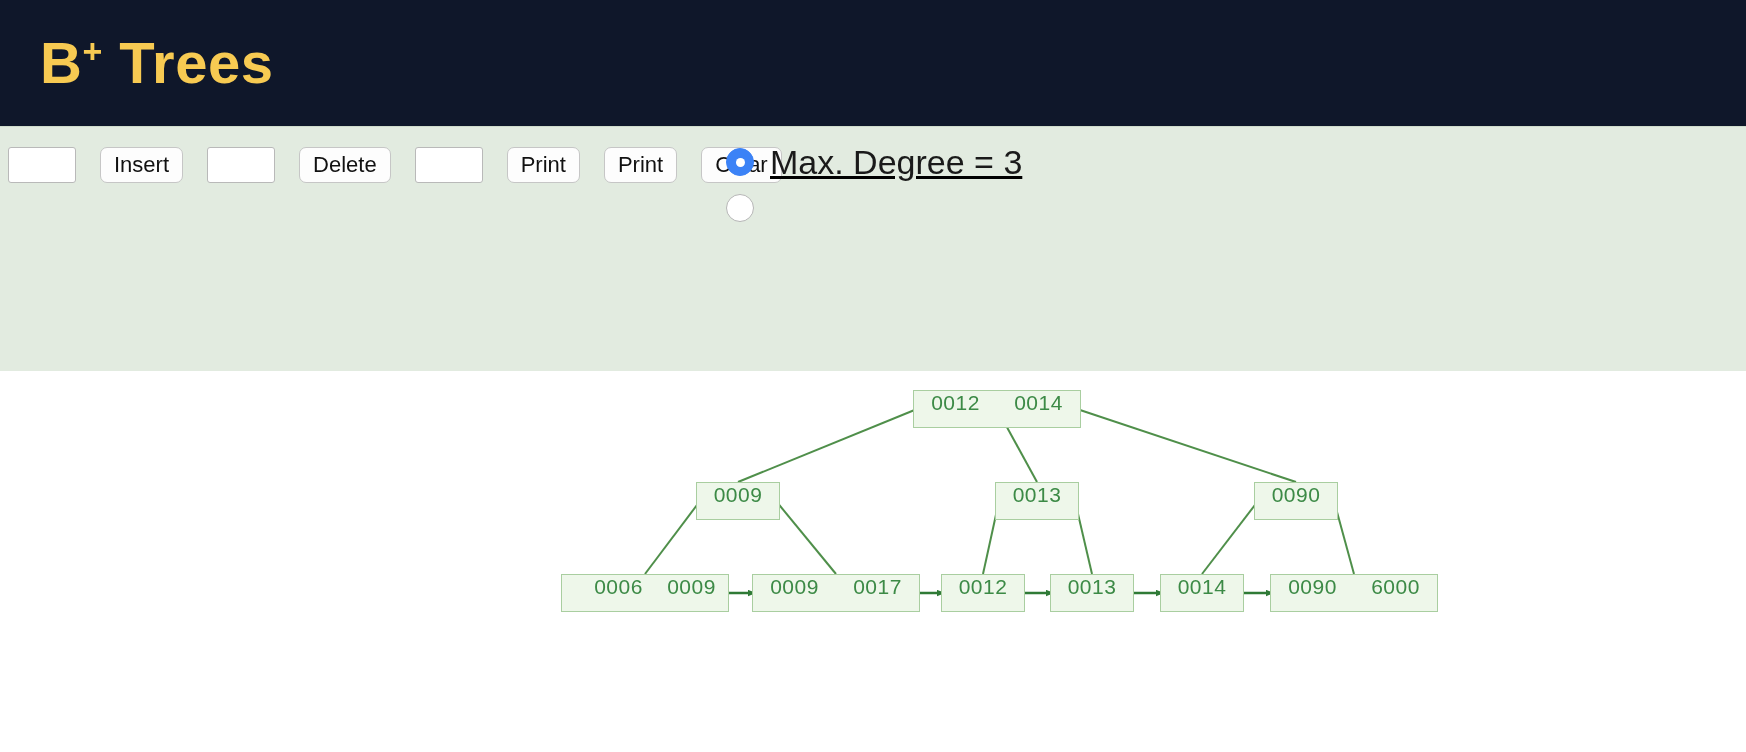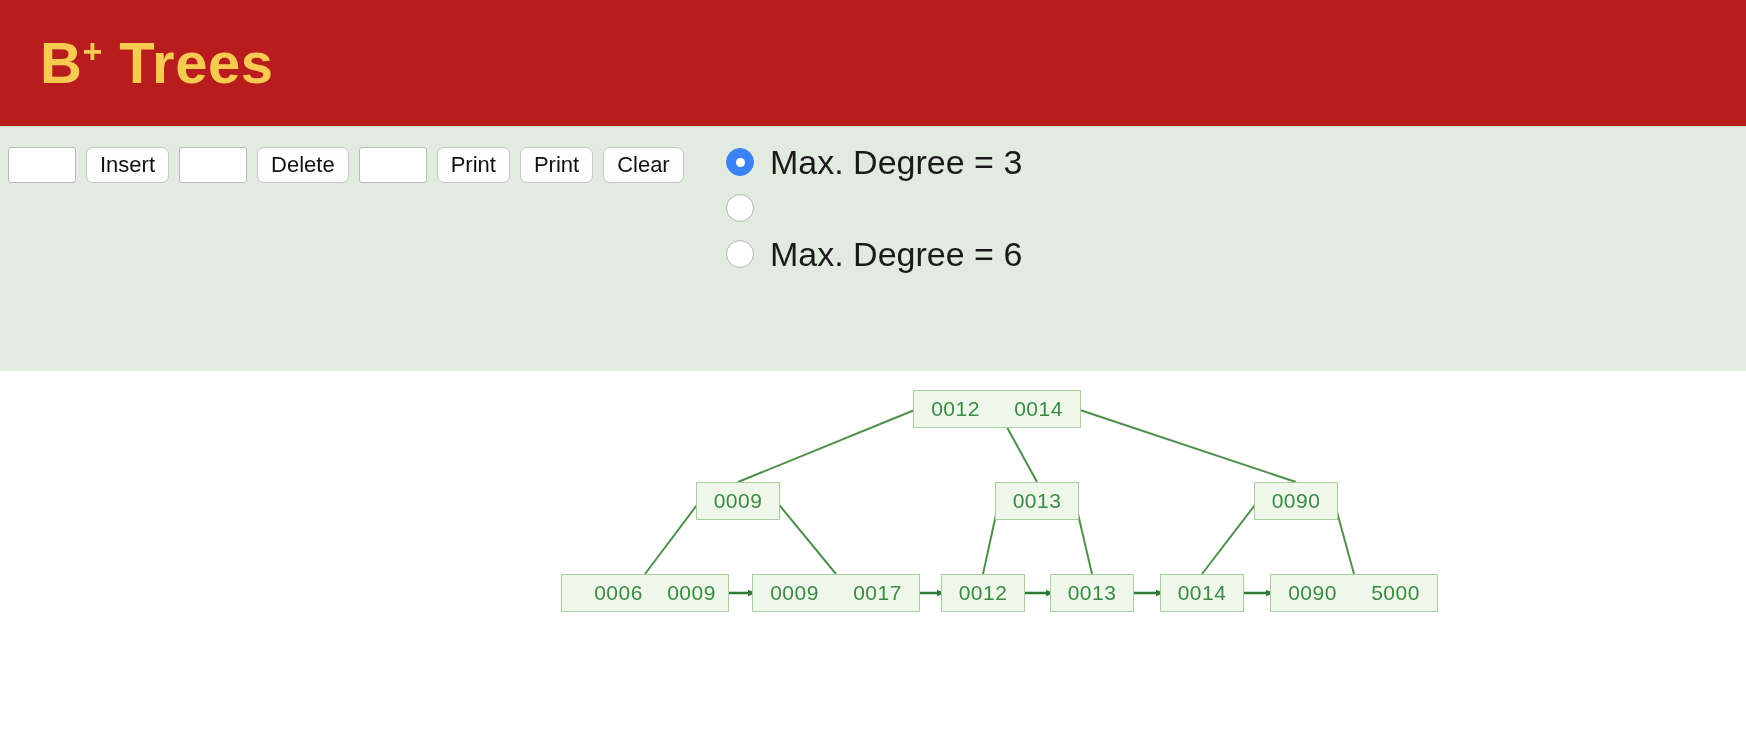--- a/index.html
+++ b/index.html
@@ -10,21 +10,21 @@
     height: 752px;
     background: #ffffff;
     font-family: "Liberation Sans", sans-serif;
     overflow: hidden;
   }
 
   
   #app-header {
     width: 100%;
     height: 126px;
-    background: #b91c1c;
+    background: #0f172a;
     display: flex;
     align-items: center;
     padding-left: 40px;
   }
   #page-title {
     color: #f7ca52;
     font-size: 58px;
     font-weight: bold;
     letter-spacing: 0.5px;
     line-height: 1;
@@ -43,21 +43,21 @@
     background: #e2ebe0;
     position: relative;
     border-top: 1px solid #cfdccc;
   }
   #controls-row {
     position: absolute;
     left: 8px;
     top: 20px;
     display: flex;
     align-items: flex-start;
-    gap: 10px;
+    gap: 24px;
   }
   .tool-input {
     width: 68px;
     height: 36px;
     background: #ffffff;
     border: 1px solid #b9b9b9;
     border-radius: 3px;
     font-size: 18px;
     font-family: "Liberation Sans", sans-serif;
     padding: 0 6px;
@@ -82,20 +82,21 @@
   #degree-group {
     position: absolute;
     left: 726px;
     top: 12px;
   }
   .radio-row {
     display: flex;
     align-items: center;
     height: 46px;
     gap: 16px;
+    text-decoration: underline;
   }
   .radio-dot {
     width: 28px;
     height: 28px;
     border-radius: 50%;
     background: #ffffff;
     border: 1px solid #b6b6b6;
     flex: 0 0 auto;
     position: relative;
     cursor: pointer;
@@ -135,21 +136,21 @@
   #tree-svg {
     position: absolute;
     left: 0;
     top: 0;
   }
   .tree-node {
     position: absolute;
     background: #eef7ea;
     border: 1.6px solid #a9ceA0;
     display: flex;
-    align-items: center;
+    align-items: flex-start;
     justify-content: space-around;
     color: #3c8a46;
     font-size: 21px;
     font-family: "Liberation Sans", sans-serif;
     letter-spacing: 0.5px;
     white-space: nowrap;
   }
   .tree-node .cell {
     flex: 1 1 auto;
     text-align: center;
@@ -178,24 +179,20 @@
     <button class="tool-button">Clear</button>
   </div>
 
   <div id="degree-group">
       <div class="radio-row">
         <span class="radio-dot selected"></span>
         <span class="radio-label">Max. Degree = 3</span>
       </div>
       <div class="radio-row">
         <span class="radio-dot"></span>
-      </div>
-      <div class="radio-row">
-        <span class="radio-dot"></span>
-        <span class="radio-label">Max. Degree = 6</span>
       </div>
     </div>
 </div>
 
 <div id="tree-canvas">
   <svg id="tree-svg" width="1746" height="381">
     <defs>
       <marker id="arrow" markerWidth="9" markerHeight="9" refX="7" refY="3.2" orient="auto" markerUnits="userSpaceOnUse">
         <path d="M0,0 L8,3.2 L0,6.4 z" fill="#2f7a36"></path>
       </marker>
@@ -245,16 +242,16 @@
         <span class="cell">0012</span>
       </div>
       <div class="tree-node" style="left: 1050px; top: 203px; width: 84px; height: 38px;">
         <span class="cell">0013</span>
       </div>
       <div class="tree-node" style="left: 1160px; top: 203px; width: 84px; height: 38px;">
         <span class="cell">0014</span>
       </div>
       <div class="tree-node" style="left: 1270px; top: 203px; width: 168px; height: 38px;">
         <span class="cell">0090</span>
-        <span class="cell">5000</span>
+        <span class="cell">6000</span>
       </div>
     </div>
 </div>
 
 </body></html>

